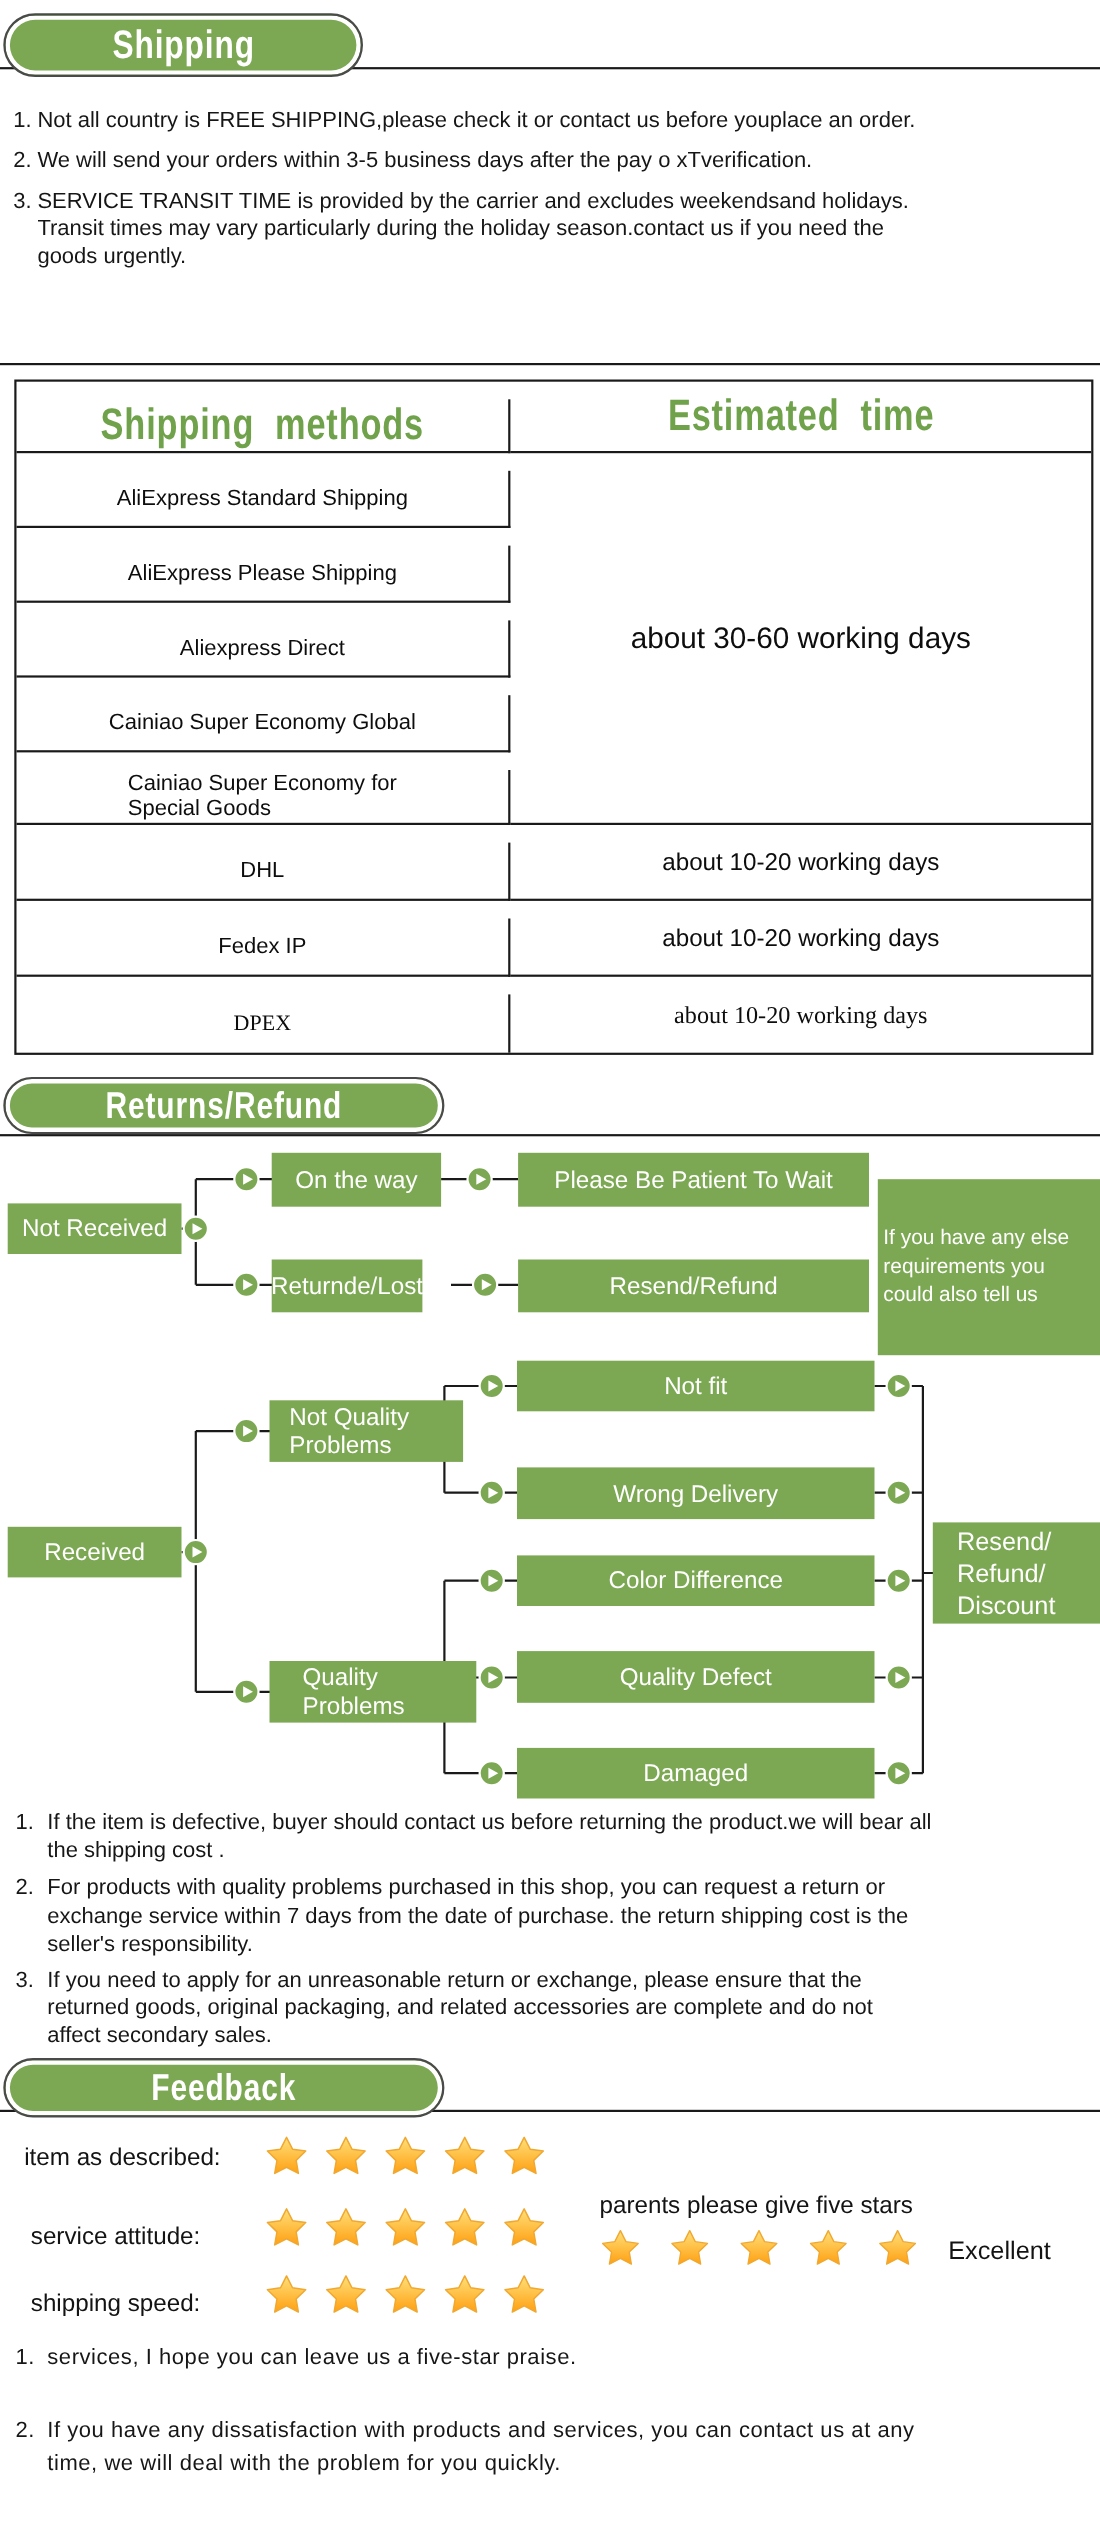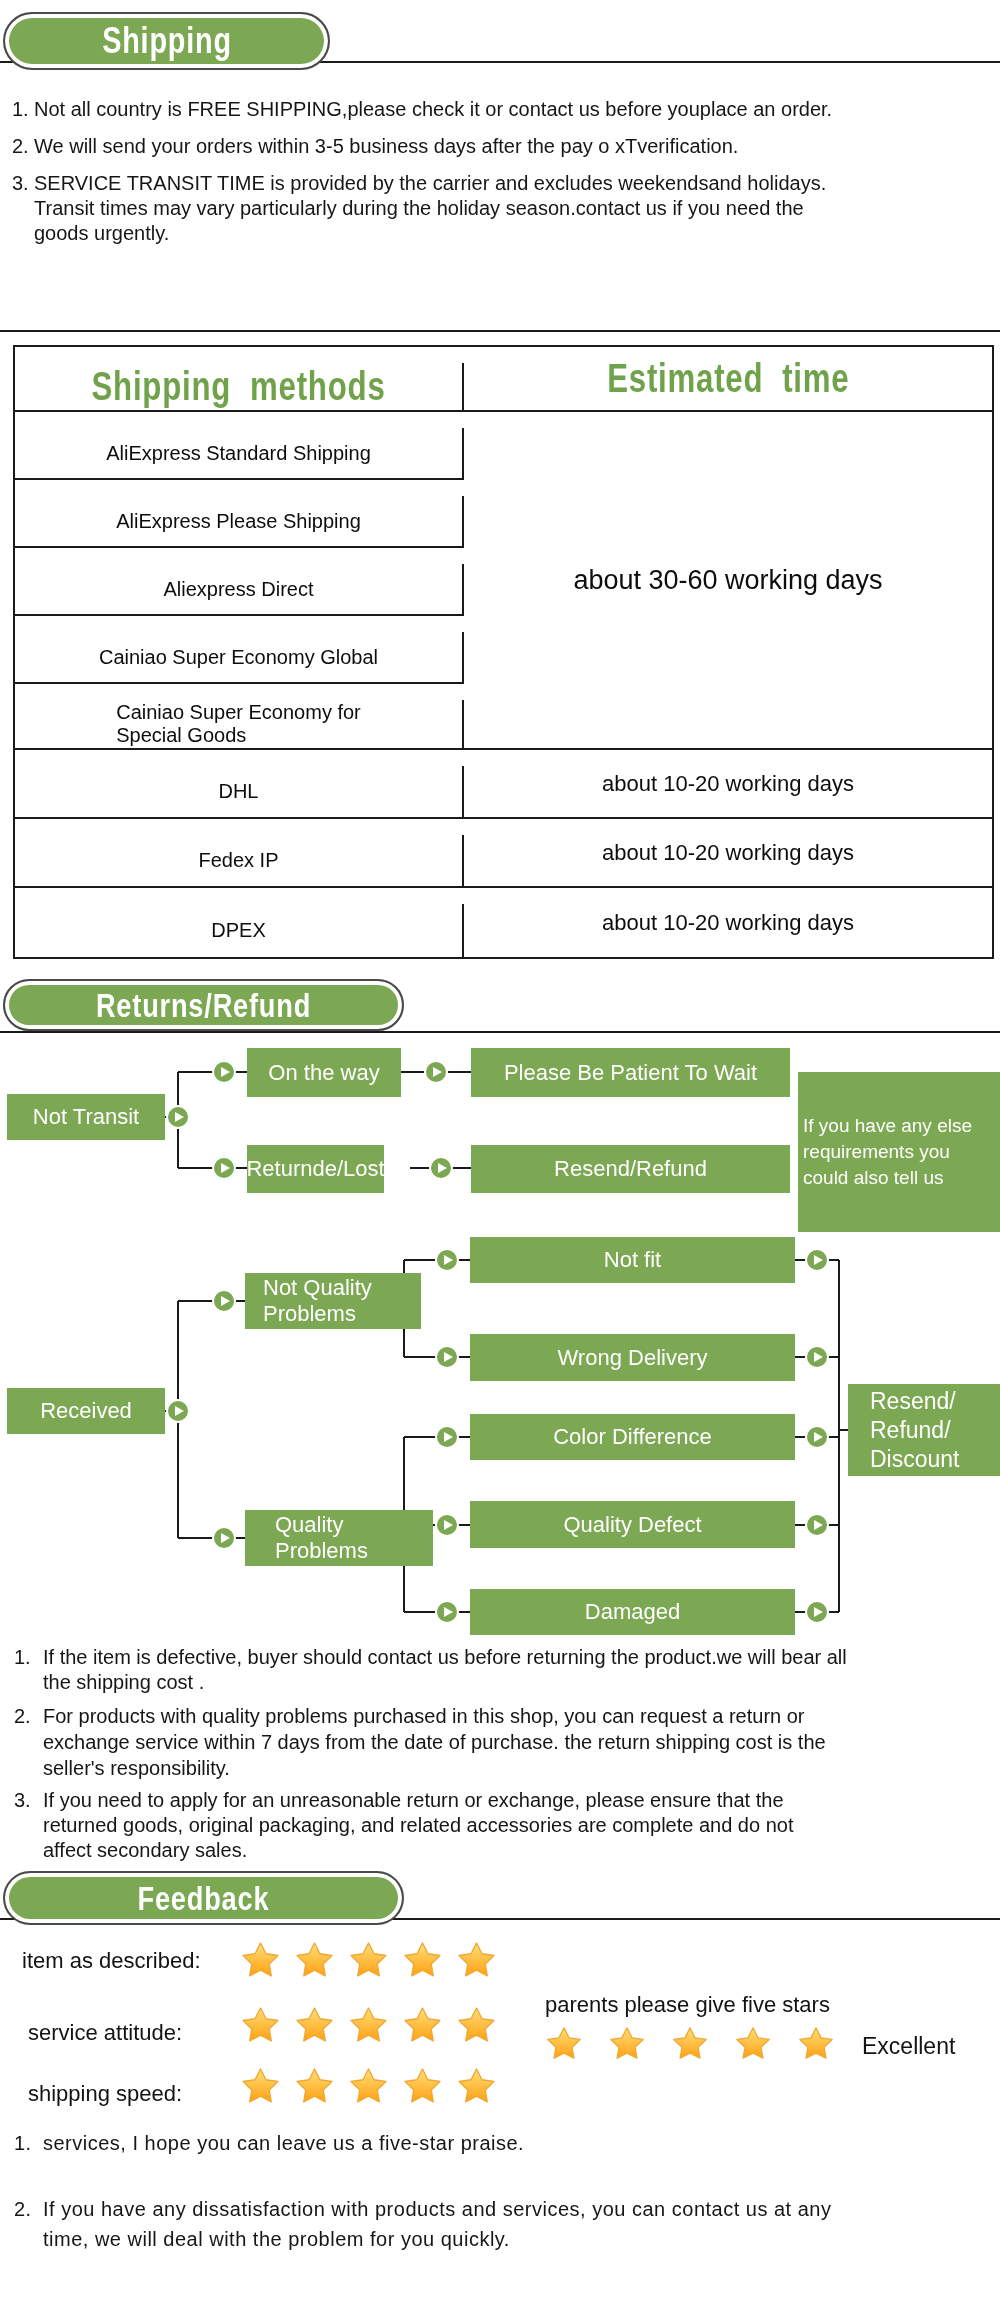--- a/index.html
+++ b/index.html
@@ -14,21 +14,21 @@
   .note.wide .num{flex:0 0 29px;}
   .nline{display:block;}
   
   .ltable{position:absolute;left:13px;top:345px;width:977px;height:610px;border:2px solid var(--line,#1a1a1a);
           display:grid;grid-template-columns:449px 1fr;
           grid-template-rows:65px 68px 68px 68px 68px 66px 69px 69px 1fr;z-index:2;background:#fff;}
   .cell{display:flex;align-items:center;justify-content:center;text-align:center;
         font-size:20px;white-space:pre-line;color:#0d0d0d;}
   .cl{border-right:2px solid var(--line,#1a1a1a);border-bottom:2px solid var(--line,#1a1a1a);margin-top:16px;}
   .cr{border-bottom:2px solid var(--line,#1a1a1a);}
-  .nb{border-bottom:none;}
+  .nb{border-bottom:none;font-family:Liberation Serif, serif;}
   .cond-g{font-weight:bold;font-size:40px;color:var(--green-heading,#6FA24A);white-space:pre;
           transform:scaleX(0.78);letter-spacing:1px;}
   .tl{text-align:left;}
   .t-big{font-size:27px;}
   .t-mid{font-size:22px;}
   
   .flowlines{position:absolute;left:0;top:0;z-index:0;pointer-events:none;}
   .fbox{position:absolute;background:var(--green,#7CA853);color:#fff;display:flex;align-items:center;
         justify-content:center;text-align:left;font-size:22px;line-height:26px;white-space:pre-line;z-index:2;}
   .fbox-left{justify-content:flex-start;text-align:left;}
@@ -121,21 +121,21 @@
     <path fill="none" stroke="#1a1a1a" stroke-width="2" d="
       M165 1117 H178 M178 1072 V1168 M178 1072 H248 M178 1168 H248
       M401 1072 H471 M410 1168 H471
       M165 1411 H178 M178 1301 V1538 M178 1301 H246 M178 1538 H246
       M404 1260 V1357 M404 1260 H470 M404 1357 H470
       M404 1437 V1612 M404 1437 H470 M404 1525 H470 M404 1612 H470
       M795 1260 H839 M795 1357 H839 M795 1437 H839 M795 1525 H839 M795 1612 H839
       M839 1260 V1612 M839 1430 H849"></path>
   </svg>
 
-  <div class="fbox" style="left:7px;top:1094px;width:158px;height:46px">Not Transit</div>
+  <div class="fbox" style="left:7px;top:1094px;width:158px;height:46px">Not Received</div>
   <div class="fbox" style="left:247px;top:1048px;width:154px;height:49px">On the way</div>
   <div class="fbox" style="left:471px;top:1048px;width:319px;height:49px">Please Be Patient To Wait</div>
   <div class="fbox" style="left:247px;top:1145px;width:137px;height:48px">Returnde/Lost</div>
   <div class="fbox" style="left:471px;top:1145px;width:319px;height:48px">Resend/Refund</div>
   <div class="fbox fbox-left" style="left:798px;top:1072px;width:199px;height:160px;padding-left:5px;font-size:19px;line-height:26px">If you have any else
 requirements you
 could also tell us</div>
   <div class="fbox" style="left:7px;top:1388px;width:158px;height:46px">Received</div>
   <div class="fbox fbox-left" style="left:245px;top:1273px;width:158px;height:56px;padding-left:18px">Not Quality
 Problems</div>

